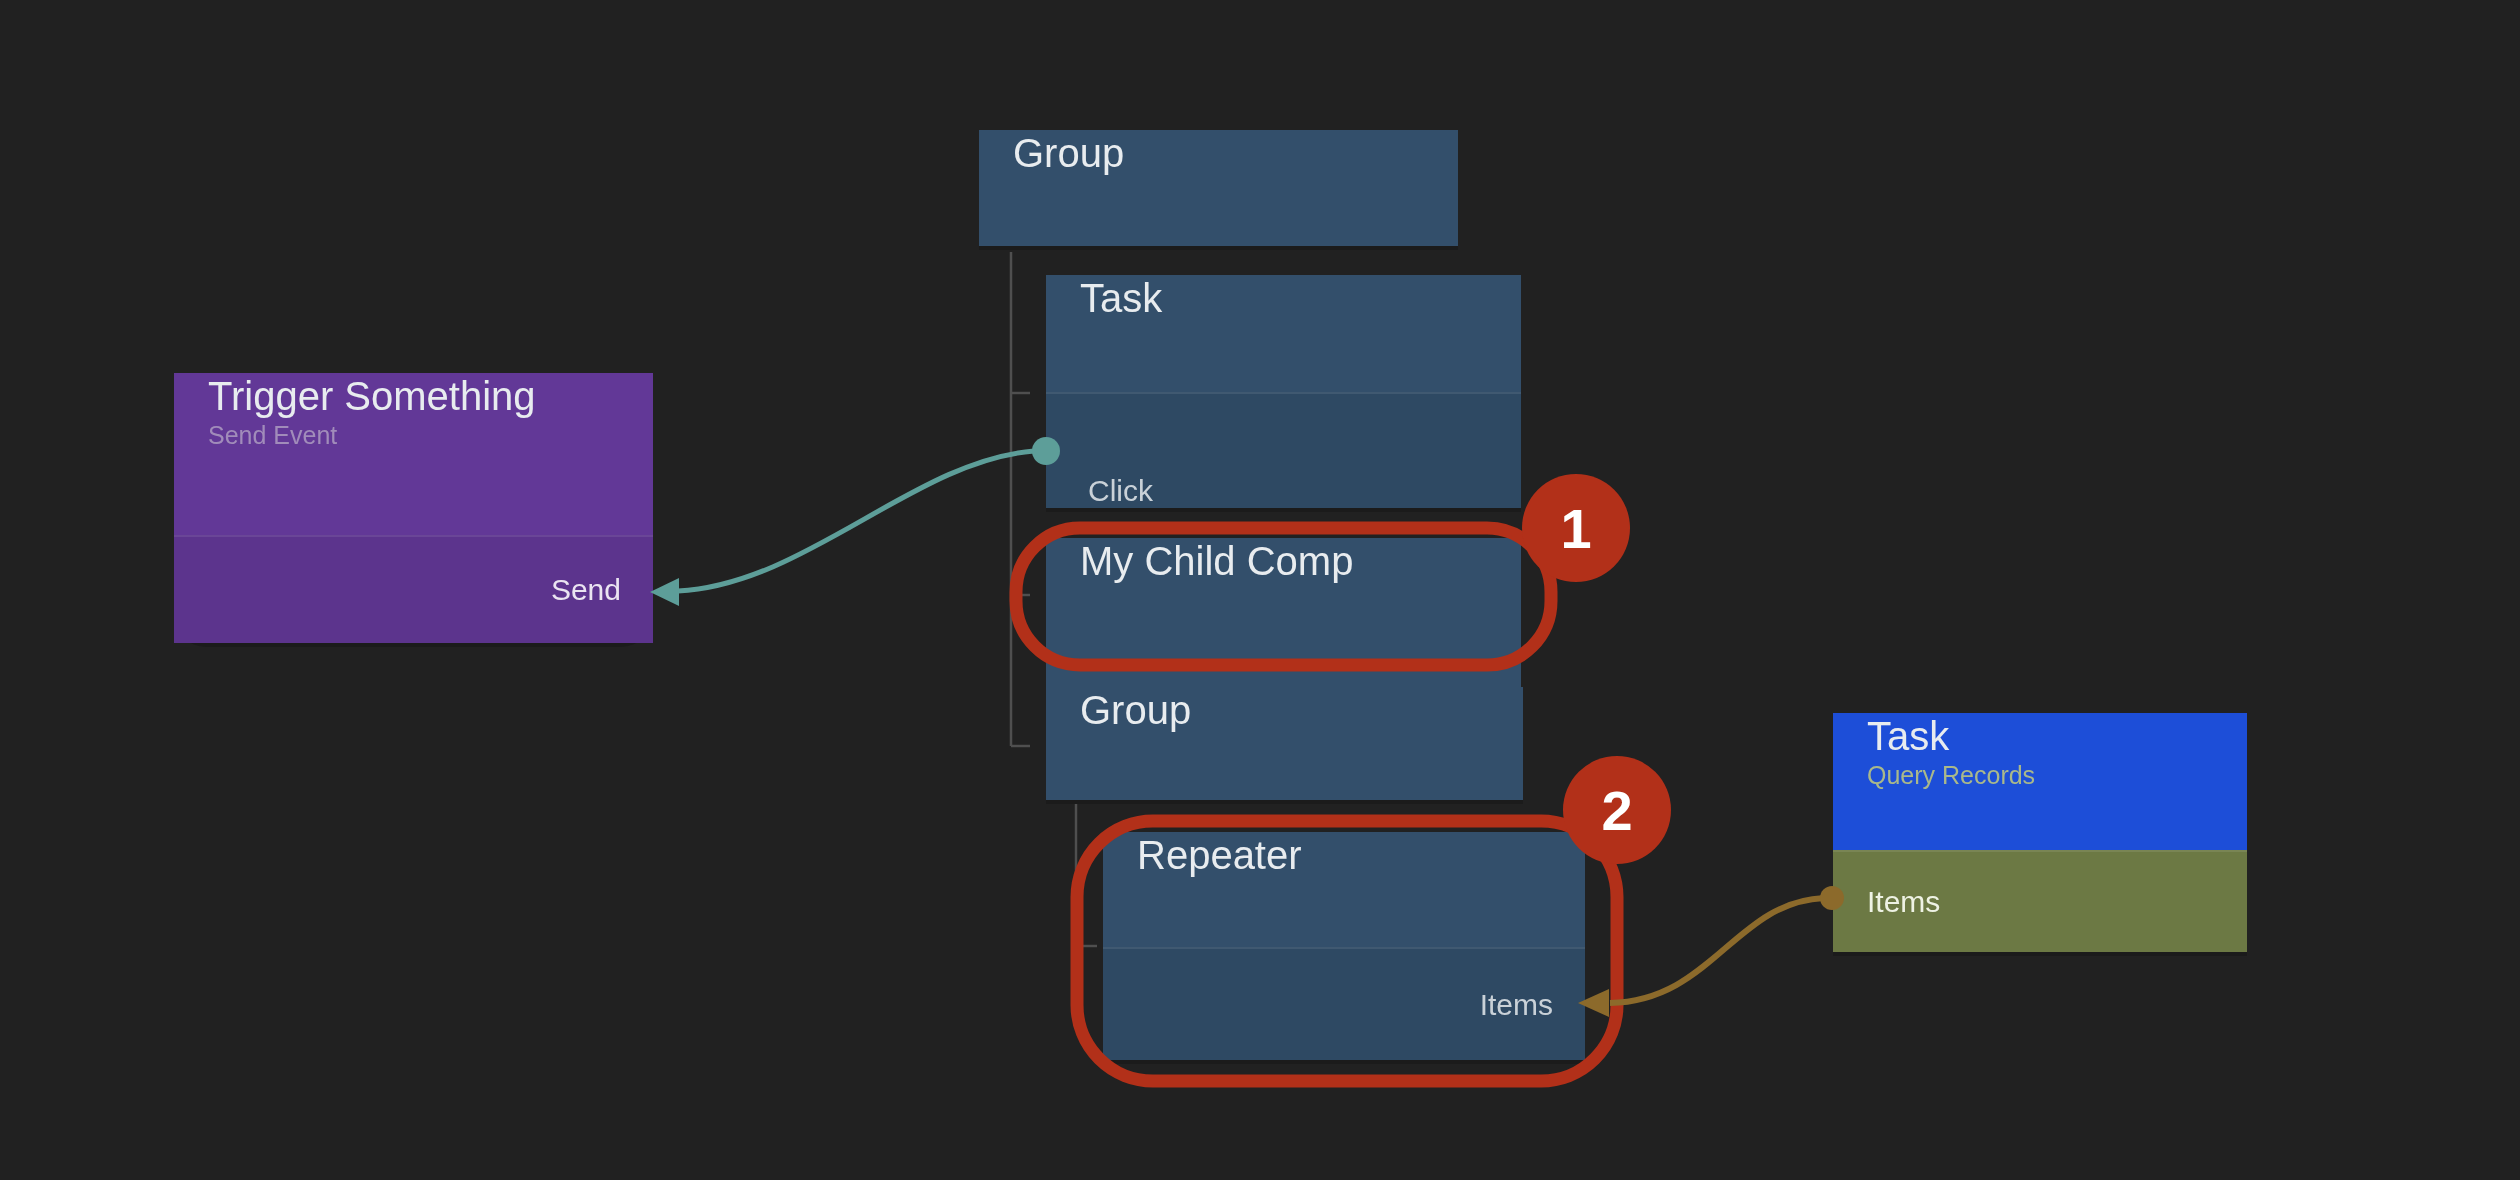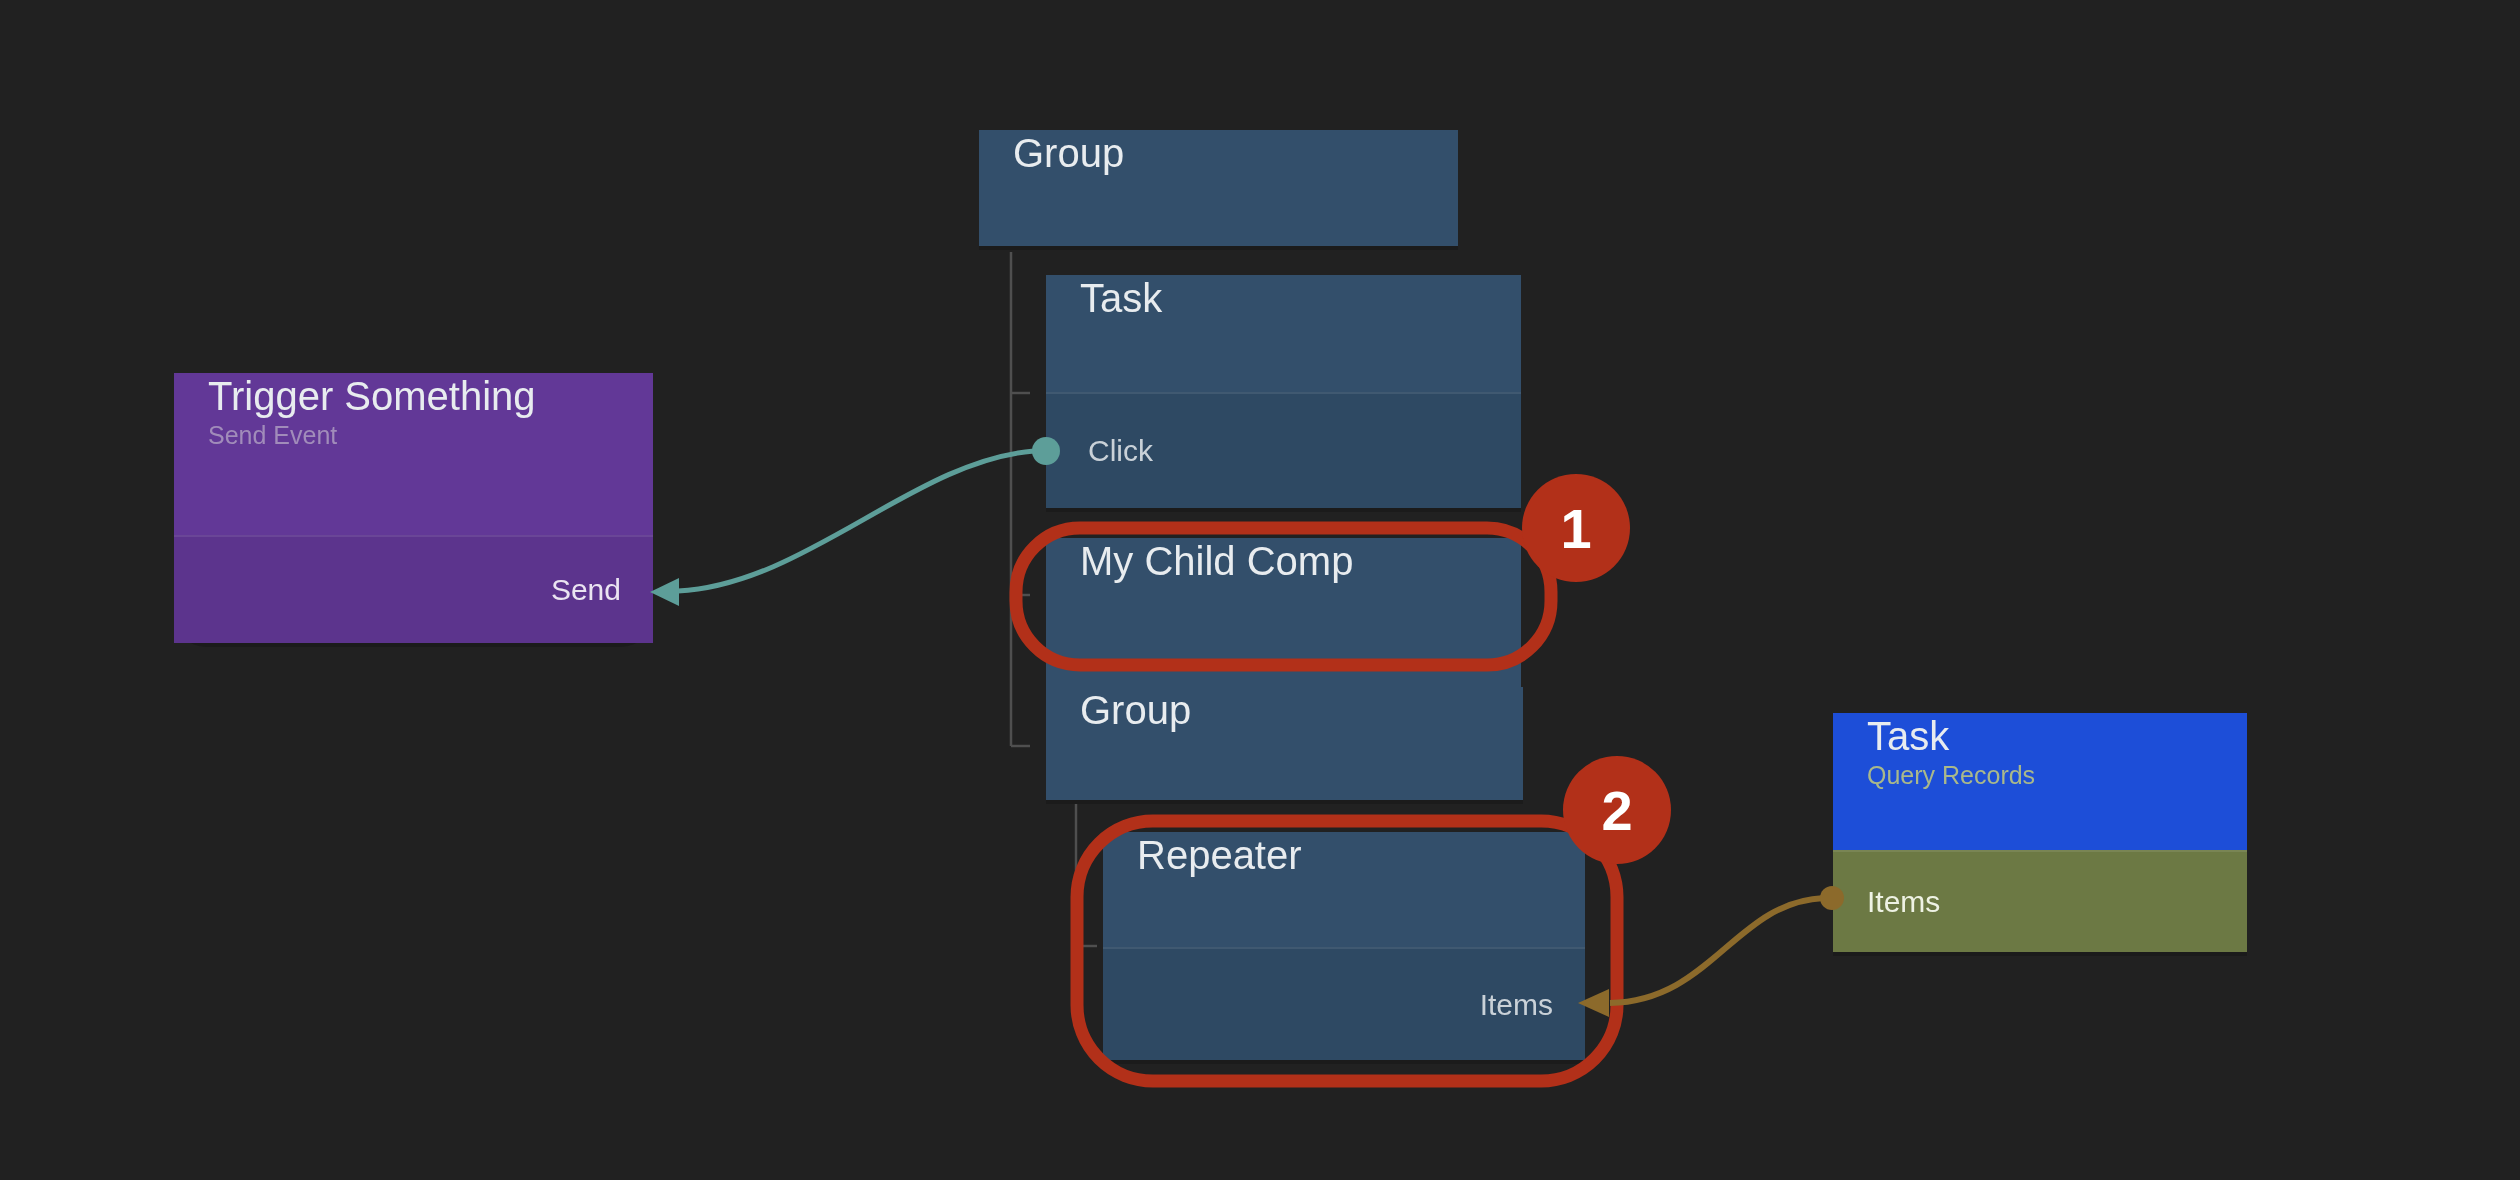--- a/index.html
+++ b/index.html
@@ -30,21 +30,21 @@
   .green .hd{background:#1d4ed8;}  .green .bd{background:#6c7944;}
 
   .blue  .port{color:#c9d1d8;}
   .purple .port{color:#eae4f1;}
   .green .port{color:#eef2e4;}
   .purple .subtitle{color:#a18cba;}
   .green  .subtitle{color:#a9b88b;}
 
   
   #n-root-group{left:979px;top:130px;width:479px;}  #n-root-group .hd{height:116px;}
-  #n-text{left:1046px;top:275px;width:475px;}       #n-text .hd{height:117px;} #n-text .bd{height:116px;}
+  #n-text{left:1046px;top:275px;width:475px;}       #n-text .hd{height:117px;} #n-text .bd{height:116px;align-items:flex-end;}
   #n-text .bd{padding-left:42px;}
   #n-my-child{left:1046px;top:538px;width:475px;}   #n-my-child .hd{height:149px;}
   #n-group-child{left:1046px;top:687px;width:477px;}#n-group-child .hd{height:113px;}
   #n-repeater{left:1103px;top:832px;width:482px;}   #n-repeater .hd{height:115px;} #n-repeater .bd{height:113px;}
   #n-trigger{left:174px;top:373px;width:479px;border-radius:32px;}     #n-trigger .hd{height:162px;} #n-trigger .bd{height:108px;}
   #n-task{left:1833px;top:713px;width:414px;}       #n-task .hd{height:137px;} #n-task .bd{height:102px;}
   #n-task .bd{padding-left:34px;}
 
   
   .badge{position:absolute;width:108px;height:108px;border-radius:50%;

